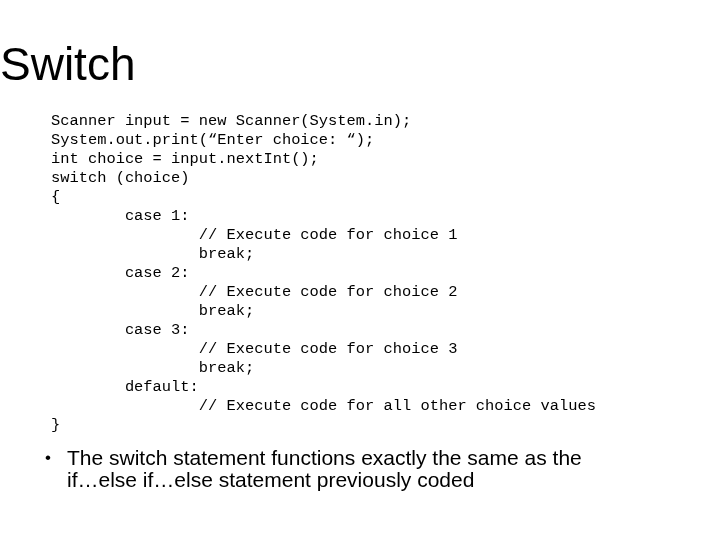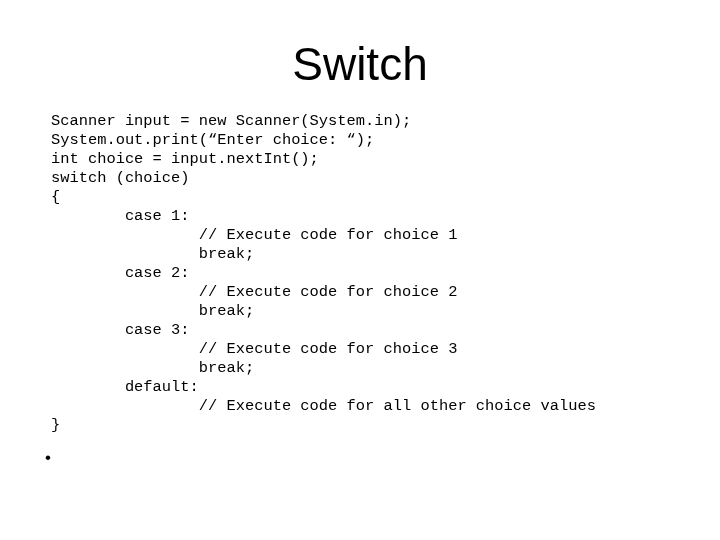--- a/index.html
+++ b/index.html
@@ -18,21 +18,20 @@
     position: relative;
     width: 720px;
     height: 540px;
     background: #ffffff;
   }
   .slide-title {
     position: absolute;
     top: 38px;
     left: 0;
     width: 720px;
-    text-align: center;
     font-size: 46px;
     font-weight: 400;
     line-height: 1.15;
     letter-spacing: 0px;
     color: #000000;
     margin: 0;
   }
   .code-block {
     position: absolute;
     left: 43px;
@@ -88,15 +87,19 @@
                 break;
         case 3:
                 // Execute code for choice 3
                 break;
         default:
                 // Execute code for all other choice values
 }</pre>
 
   <div class="bullet-item">
     <span class="bullet-marker">•</span>
+    <div class="bullet-text">
+      <span class="line">The switch statement functions exactly the same as the</span>
+      <span class="line">if…else if…else statement previously coded</span>
+    </div>
   </div>
 
 </div>
 
 </body></html>

